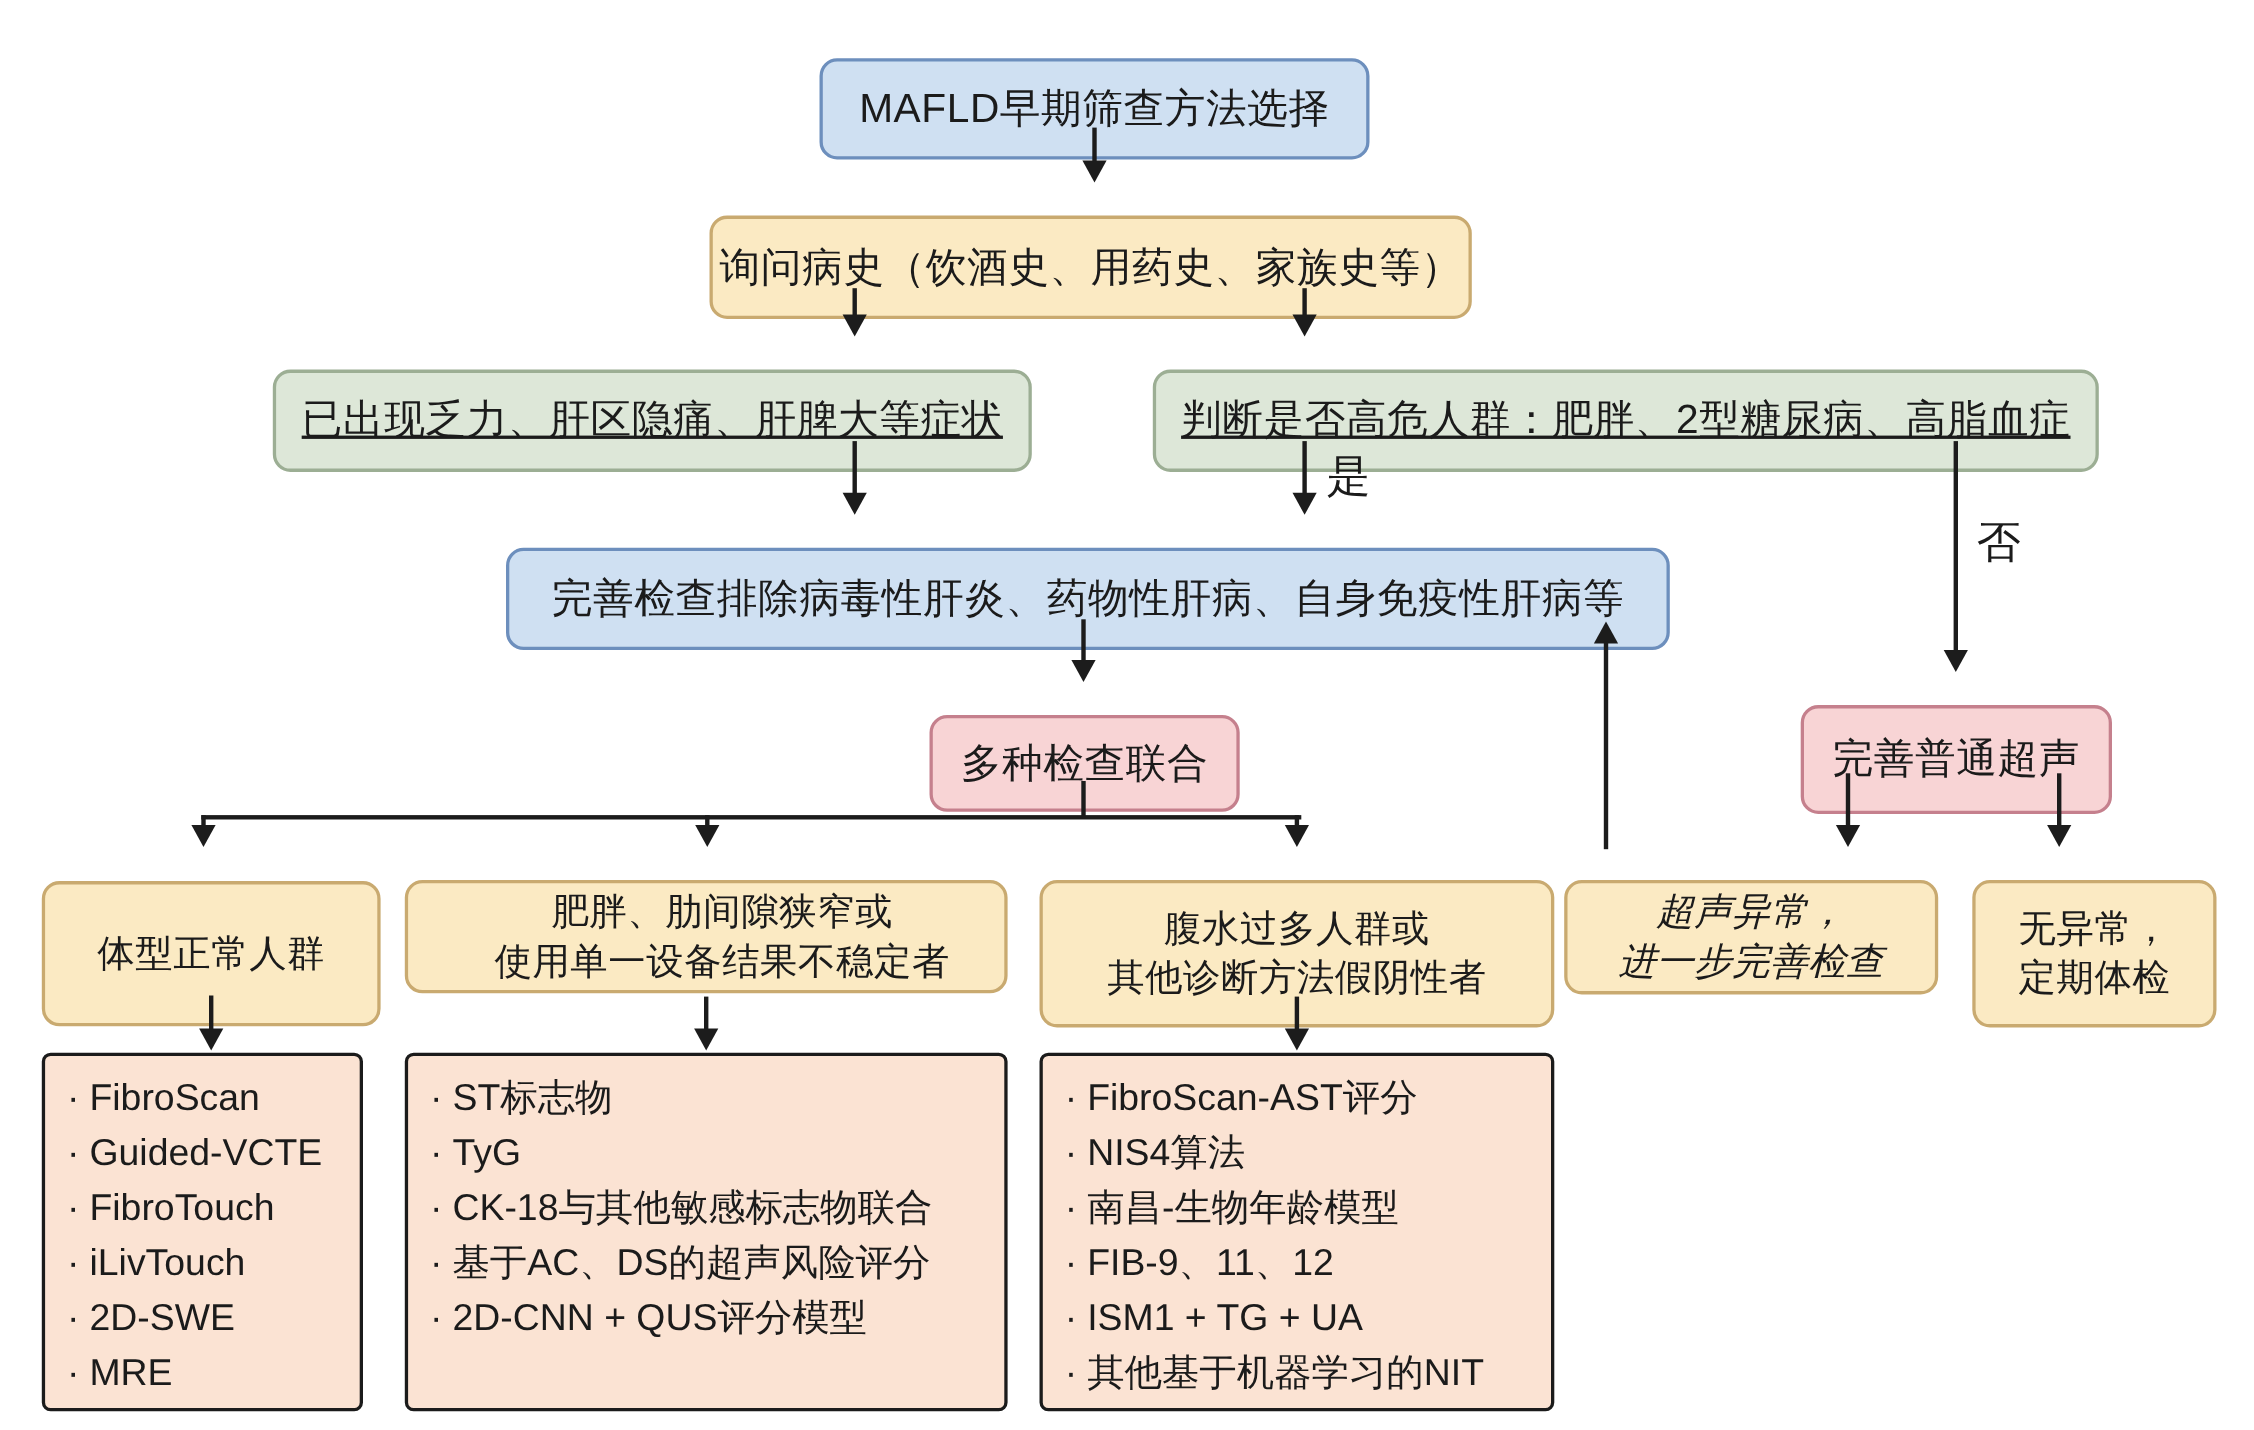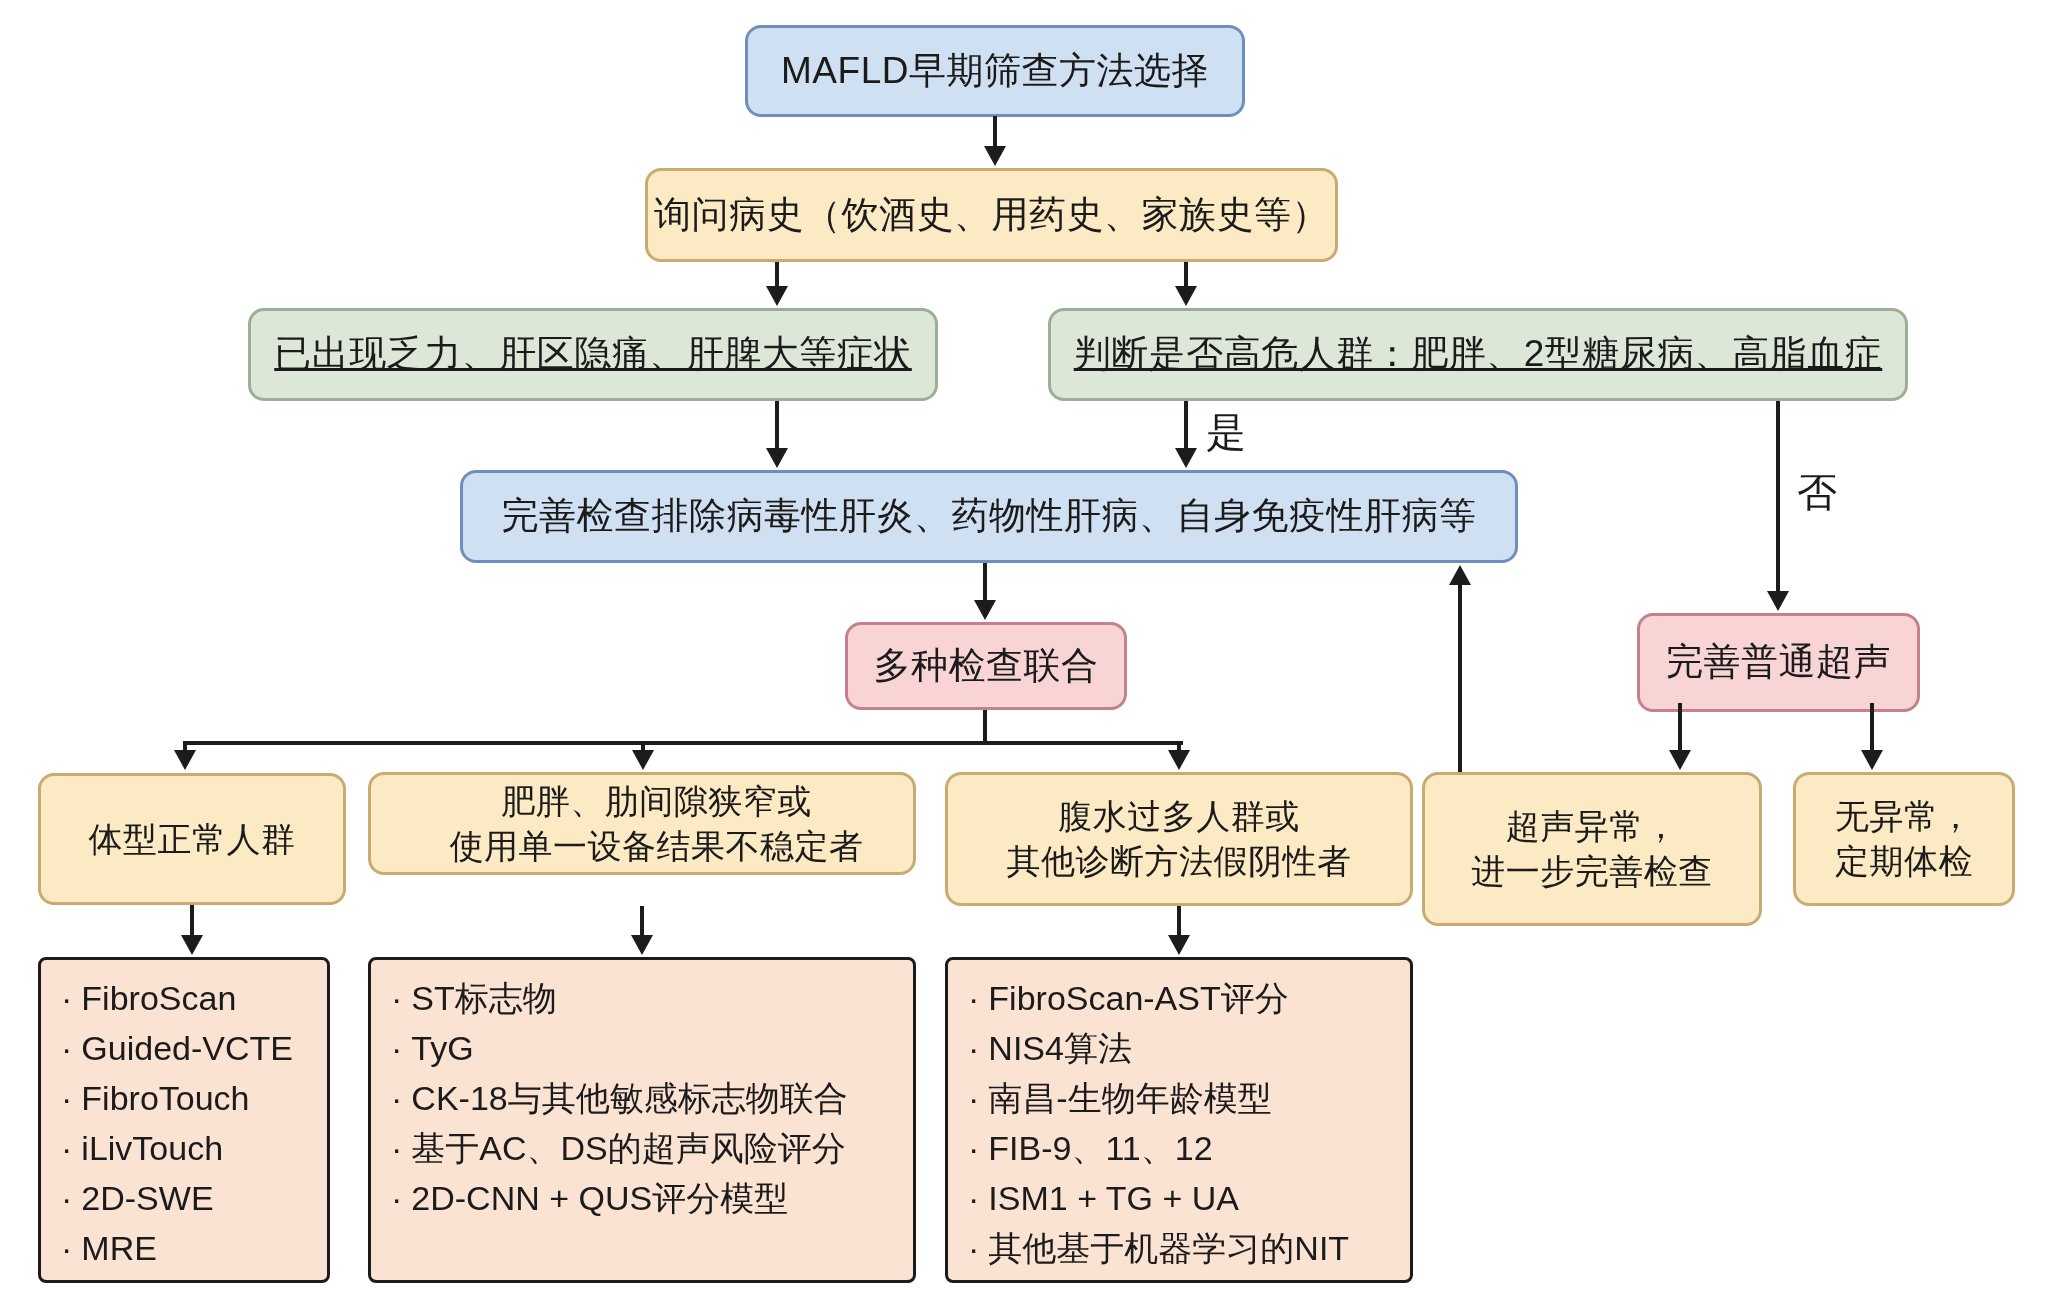--- a/index.html
+++ b/index.html
@@ -3,21 +3,21 @@
 <meta charset="utf-8">
 <style>
   html,body{margin:0;padding:0;background:#ffffff;}
   .canvas{
     position:relative;width:2049px;height:1300px;background:#ffffff;
     font-family:"Liberation Sans","DejaVu Sans",sans-serif;color:#1b1b1b;
   }
   .node{
     position:absolute;display:flex;flex-direction:column;align-items:center;justify-content:center;
     text-align:center;border-radius:16px;border:3px solid;box-sizing:border-box;
-    font-size:37px;line-height:1.25;font-weight:500;letter-spacing:0.5px;
+    font-size:37px;line-height:1.25;font-weight:500;letter-spacing:0.5px;margin-top:28px;
   }
   .node span{display:block;}
   .small{font-size:34px;line-height:1.32;}
   .blue{background:#cfe0f2;border-color:#6d8fbd;}
   .yellow{background:#fbeac3;border-color:#c9aa70;}
   .green{background:#dde7d8;border-color:#9cae94;text-decoration:underline;}
   .pink{background:#f8d4d5;border-color:#c5808d;}
   .salmon{background:#fbe3d3;border-color:#ce9082;}
   .listbox{
     position:absolute;border-radius:8px;border:3px solid;box-sizing:border-box;
@@ -49,21 +49,21 @@
 
   <div class="node yellow small" style="left:38px;top:773px;width:308px;height:132px;">体型正常人群</div>
   <div class="node yellow small" style="left:368px;top:772px;width:548px;height:103px;padding-left:29px;">
     <span>肥胖、肋间隙狭窄或</span>
     <span>使用单一设备结果不稳定者</span>
   </div>
   <div class="node yellow small" style="left:945px;top:772px;width:468px;height:134px;">
     <span>腹水过多人群或</span>
     <span>其他诊断方法假阴性者</span>
   </div>
-  <div class="node yellow small" style="left:1422px;top:772px;width:340px;height:154px;">
+  <div class="node yellow small" style="left:1422px;top:772px;width:340px;height:104px;font-style:italic;">
     <span>超声异常，</span>
     <span>进一步完善检查</span>
   </div>
   <div class="node yellow small" style="left:1793px;top:772px;width:222px;height:134px;">
     <span>无异常，</span>
     <span>定期体检</span>
   </div>
 
   <div class="listbox salmon" style="left:38px;top:957px;width:292px;height:326px;">
     <div class="li">FibroScan</div>

